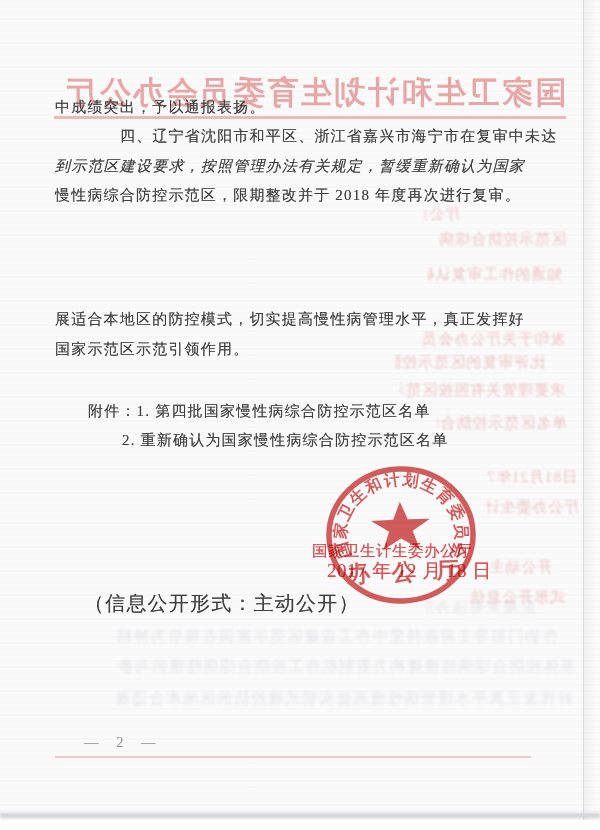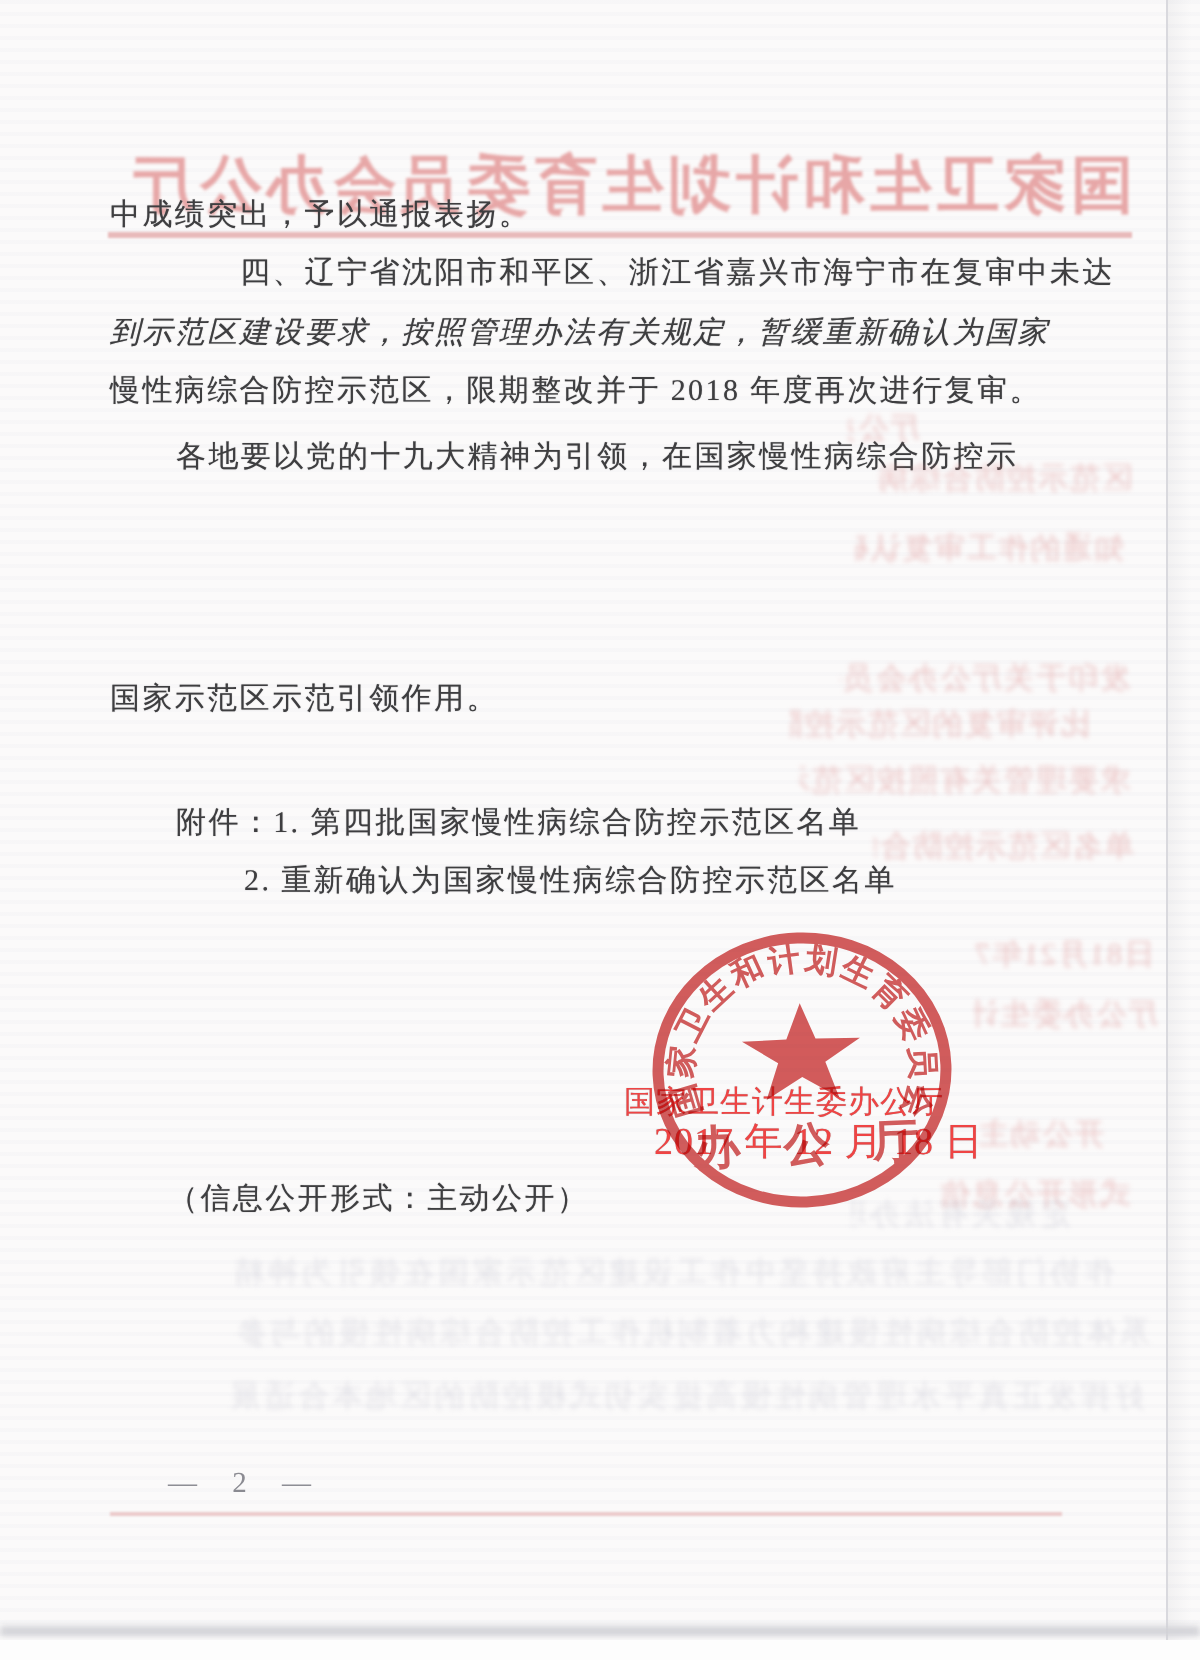--- a/index.html
+++ b/index.html
@@ -49,21 +49,21 @@
 
 <div class="scan">
 
   <div class="bleed bleed-title" style="left:52px;top:72px;width:514px;">国家卫生和计划生育委员会办公厅</div>
   <div class="rule" style="left:54px;top:116px;width:512px;height:3px;background:rgba(214,122,122,.5);filter:blur(.5px);"></div>
 
   <div class="bodyline" style="left:55px;top:98px;">中成绩突出，予以通报表扬。</div>
   <div class="bodyline" style="left:88px;top:127px;margin-left:32px;">四、辽宁省沈阳市和平区、浙江省嘉兴市海宁市在复审中未达</div>
   <div class="bodyline" style="left:55px;top:157px;font-style:italic;">到示范区建设要求，按照管理办法有关规定，暂缓重新确认为国家</div>
   <div class="bodyline" style="left:55px;top:186px;">慢性病综合防控示范区，限期整改并于 2018 年度再次进行复审。</div>
-  <div class="bodyline" style="left:88px;top:219px;">各地要以党的十九大精神为引领，在国家慢性病综合防控示</div>
+  <div class="bodyline" style="left:55px;top:310px;">展适合本地区的防控模式，切实提高慢性病管理水平，真正发挥好</div>
   <div class="bodyline" style="left:55px;top:340px;">国家示范区示范引领作用。</div>
 
   <div class="bodyline" style="left:88px;top:402px;">附件：1. 第四批国家慢性病综合防控示范区名单</div>
   <div class="bodyline" style="left:122px;top:431px;text-align:right;">2. 重新确认为国家慢性病综合防控示范区名单</div>
 
   <div class="bleed bleed-red" style="left:424px;top:205px;width:36px;">厅公办</div>
   <div class="bleed bleed-red" style="left:438px;top:230px;width:128px;">区范示控防合综病性慢家国度年7102—5102</div>
   <div class="bleed bleed-red" style="left:428px;top:265px;width:134px;">知通的作工审复认确新重区范示批四第</div>
   <div class="bleed bleed-red" style="left:420px;top:330px;width:145px;">发印于关厅公办会员委育生划计和生卫家国</div>
   <div class="bleed bleed-red" style="left:395px;top:353px;width:150px;">比评审复的区范示控防合综病性慢</div>
@@ -87,21 +87,21 @@
       <ellipse cx="399" cy="533" rx="72" ry="66" fill="none" stroke="#cf4444" stroke-width="5.5"></ellipse>
       <path id="sealArc" d="M 349.2 554.1 A 55 50 0 1 1 448.8 554.1" fill="none"></path>
       <text font-size="16" fill="#cf4444" letter-spacing="1.5" font-family="Liberation Serif, DejaVu Serif, serif" font-weight="bold">
         <textPath href="#sealArc" startOffset="2">国家卫生和计划生育委员会</textPath>
       </text>
       <polygon transform="translate(399,526) scale(1,0.85)" points="0,-31 7.3,-10 29.5,-9.6 11.8,3.8 18.2,25.1 0,12.4 -18.2,25.1 -11.8,3.8 -29.5,-9.6 -7.3,-10" fill="#d04343"></polygon>
       <text x="404" y="578" text-anchor="middle" font-size="23" letter-spacing="8" fill="#cf4444" font-family="Liberation Serif, DejaVu Serif, serif" font-weight="bold">办 公 厅</text>
     </g>
   </svg>
 
-  <div class="bodyline" style="left:84px;top:590px;font-size:15px;">（信息公开形式：主动公开）</div>
+  <div class="bodyline" style="left:84px;top:590px;font-size:20px;">（信息公开形式：主动公开）</div>
 
   <div class="footer-page">— 2 —</div>
   <div class="rule" style="left:55px;top:756px;width:476px;height:2px;background:rgba(224,158,158,.5);filter:blur(.4px);"></div>
 
   <div class="edge-right"></div>
   <div class="edge-bottom"></div>
   <div class="edge-bottom-white"></div>
 </div>
 
 </body></html>

